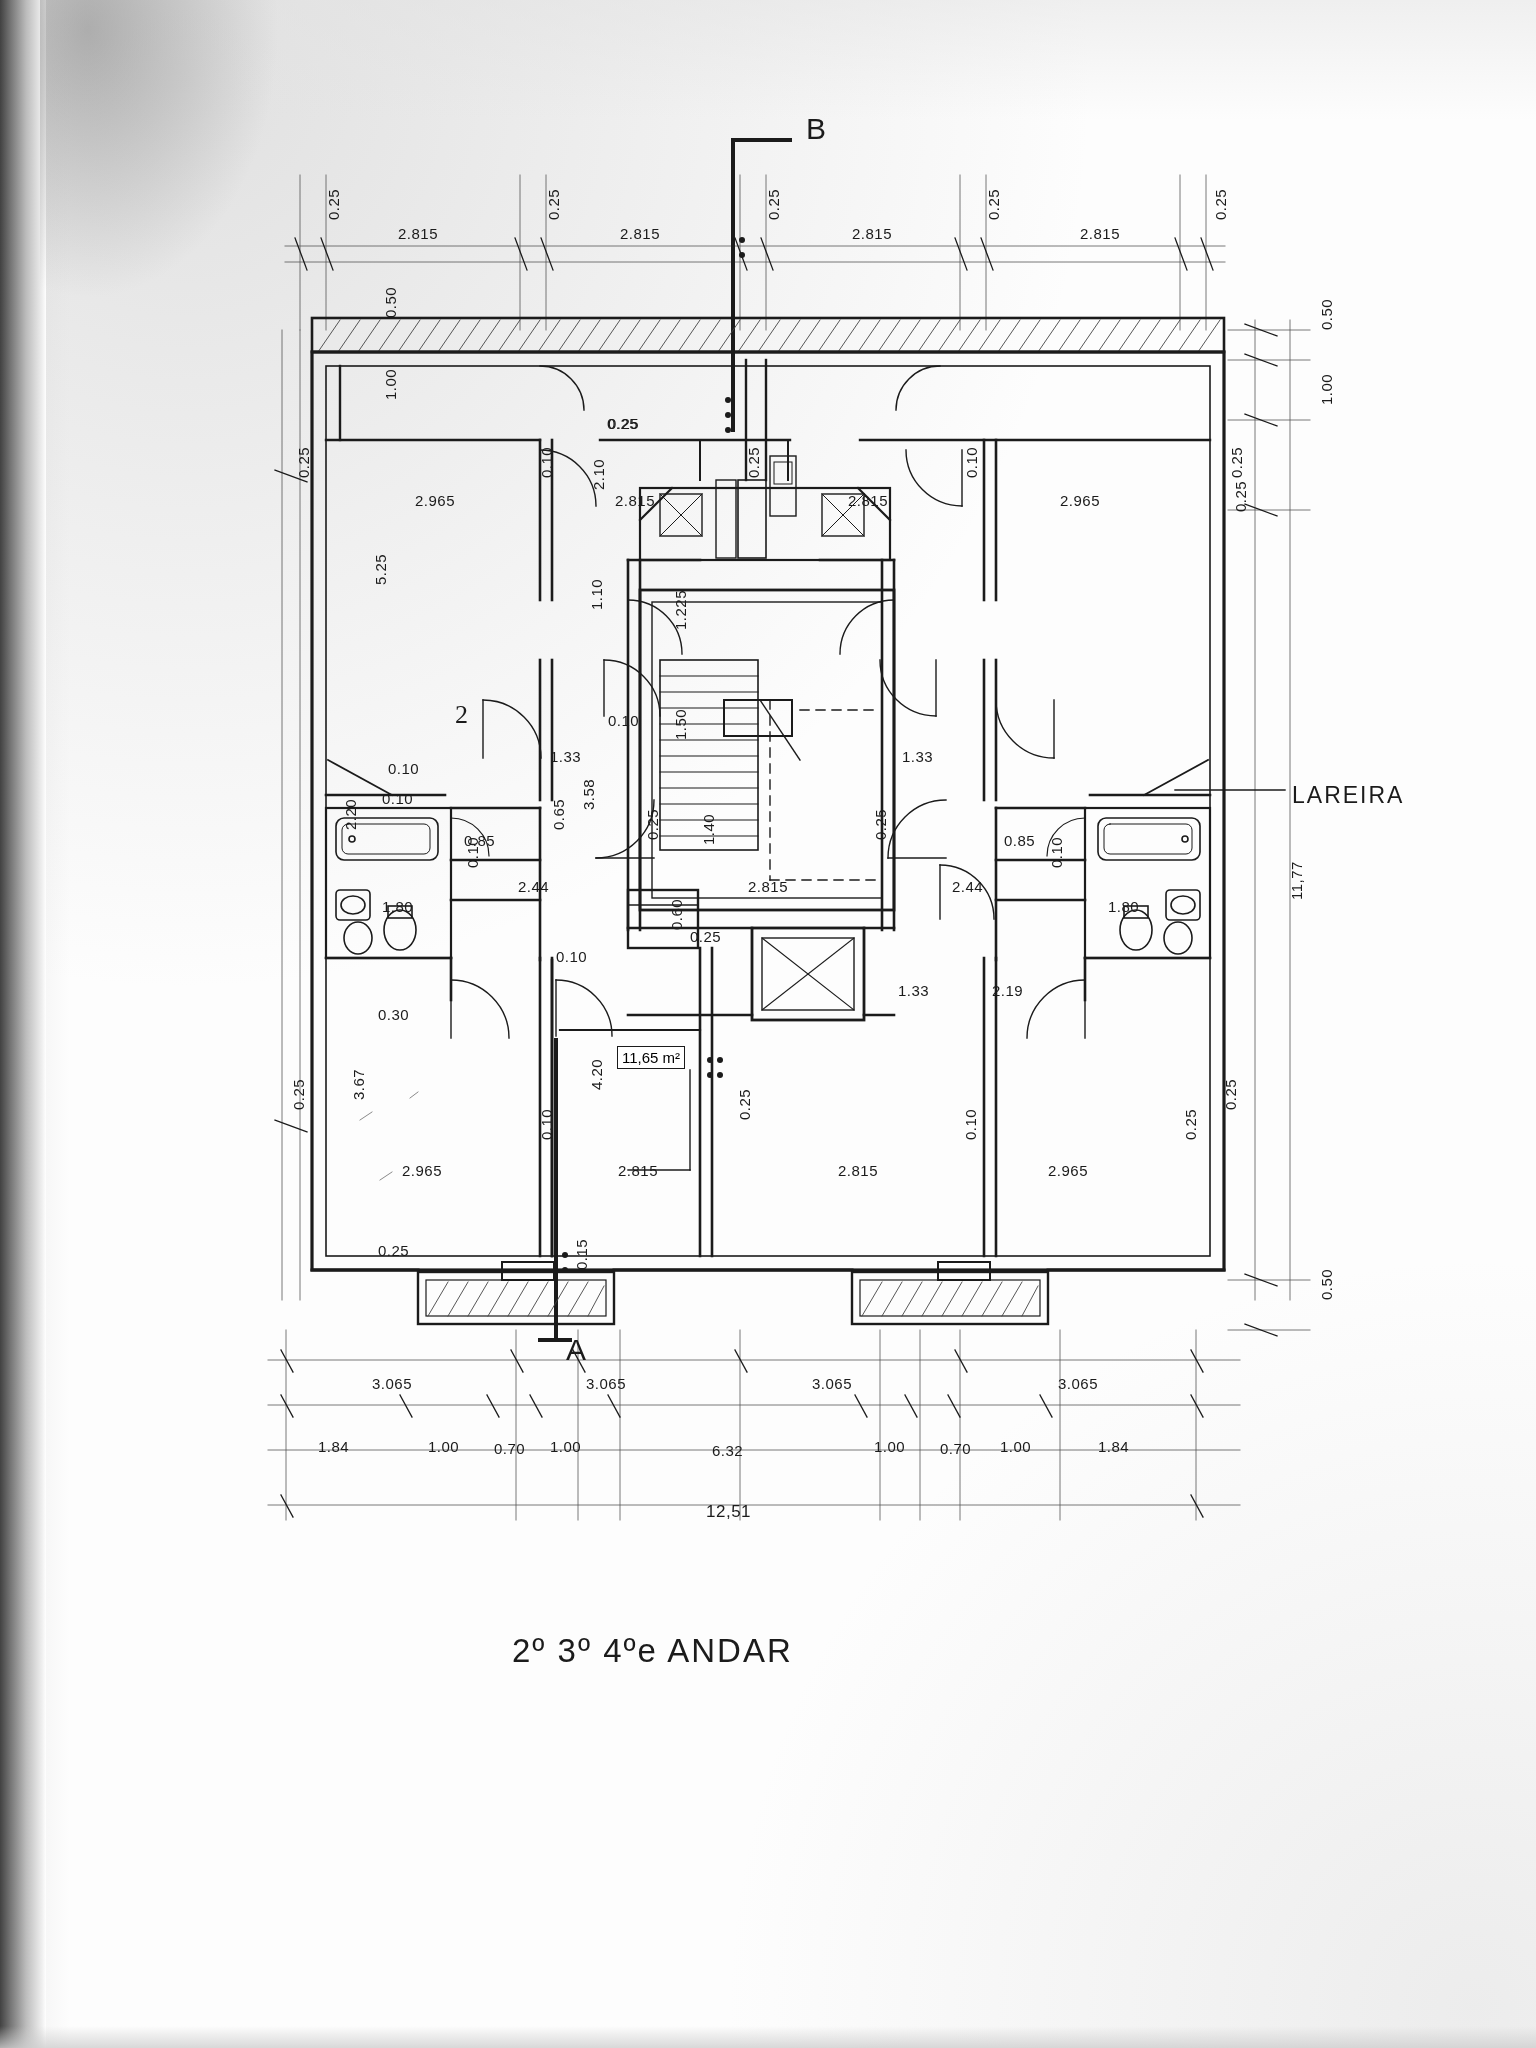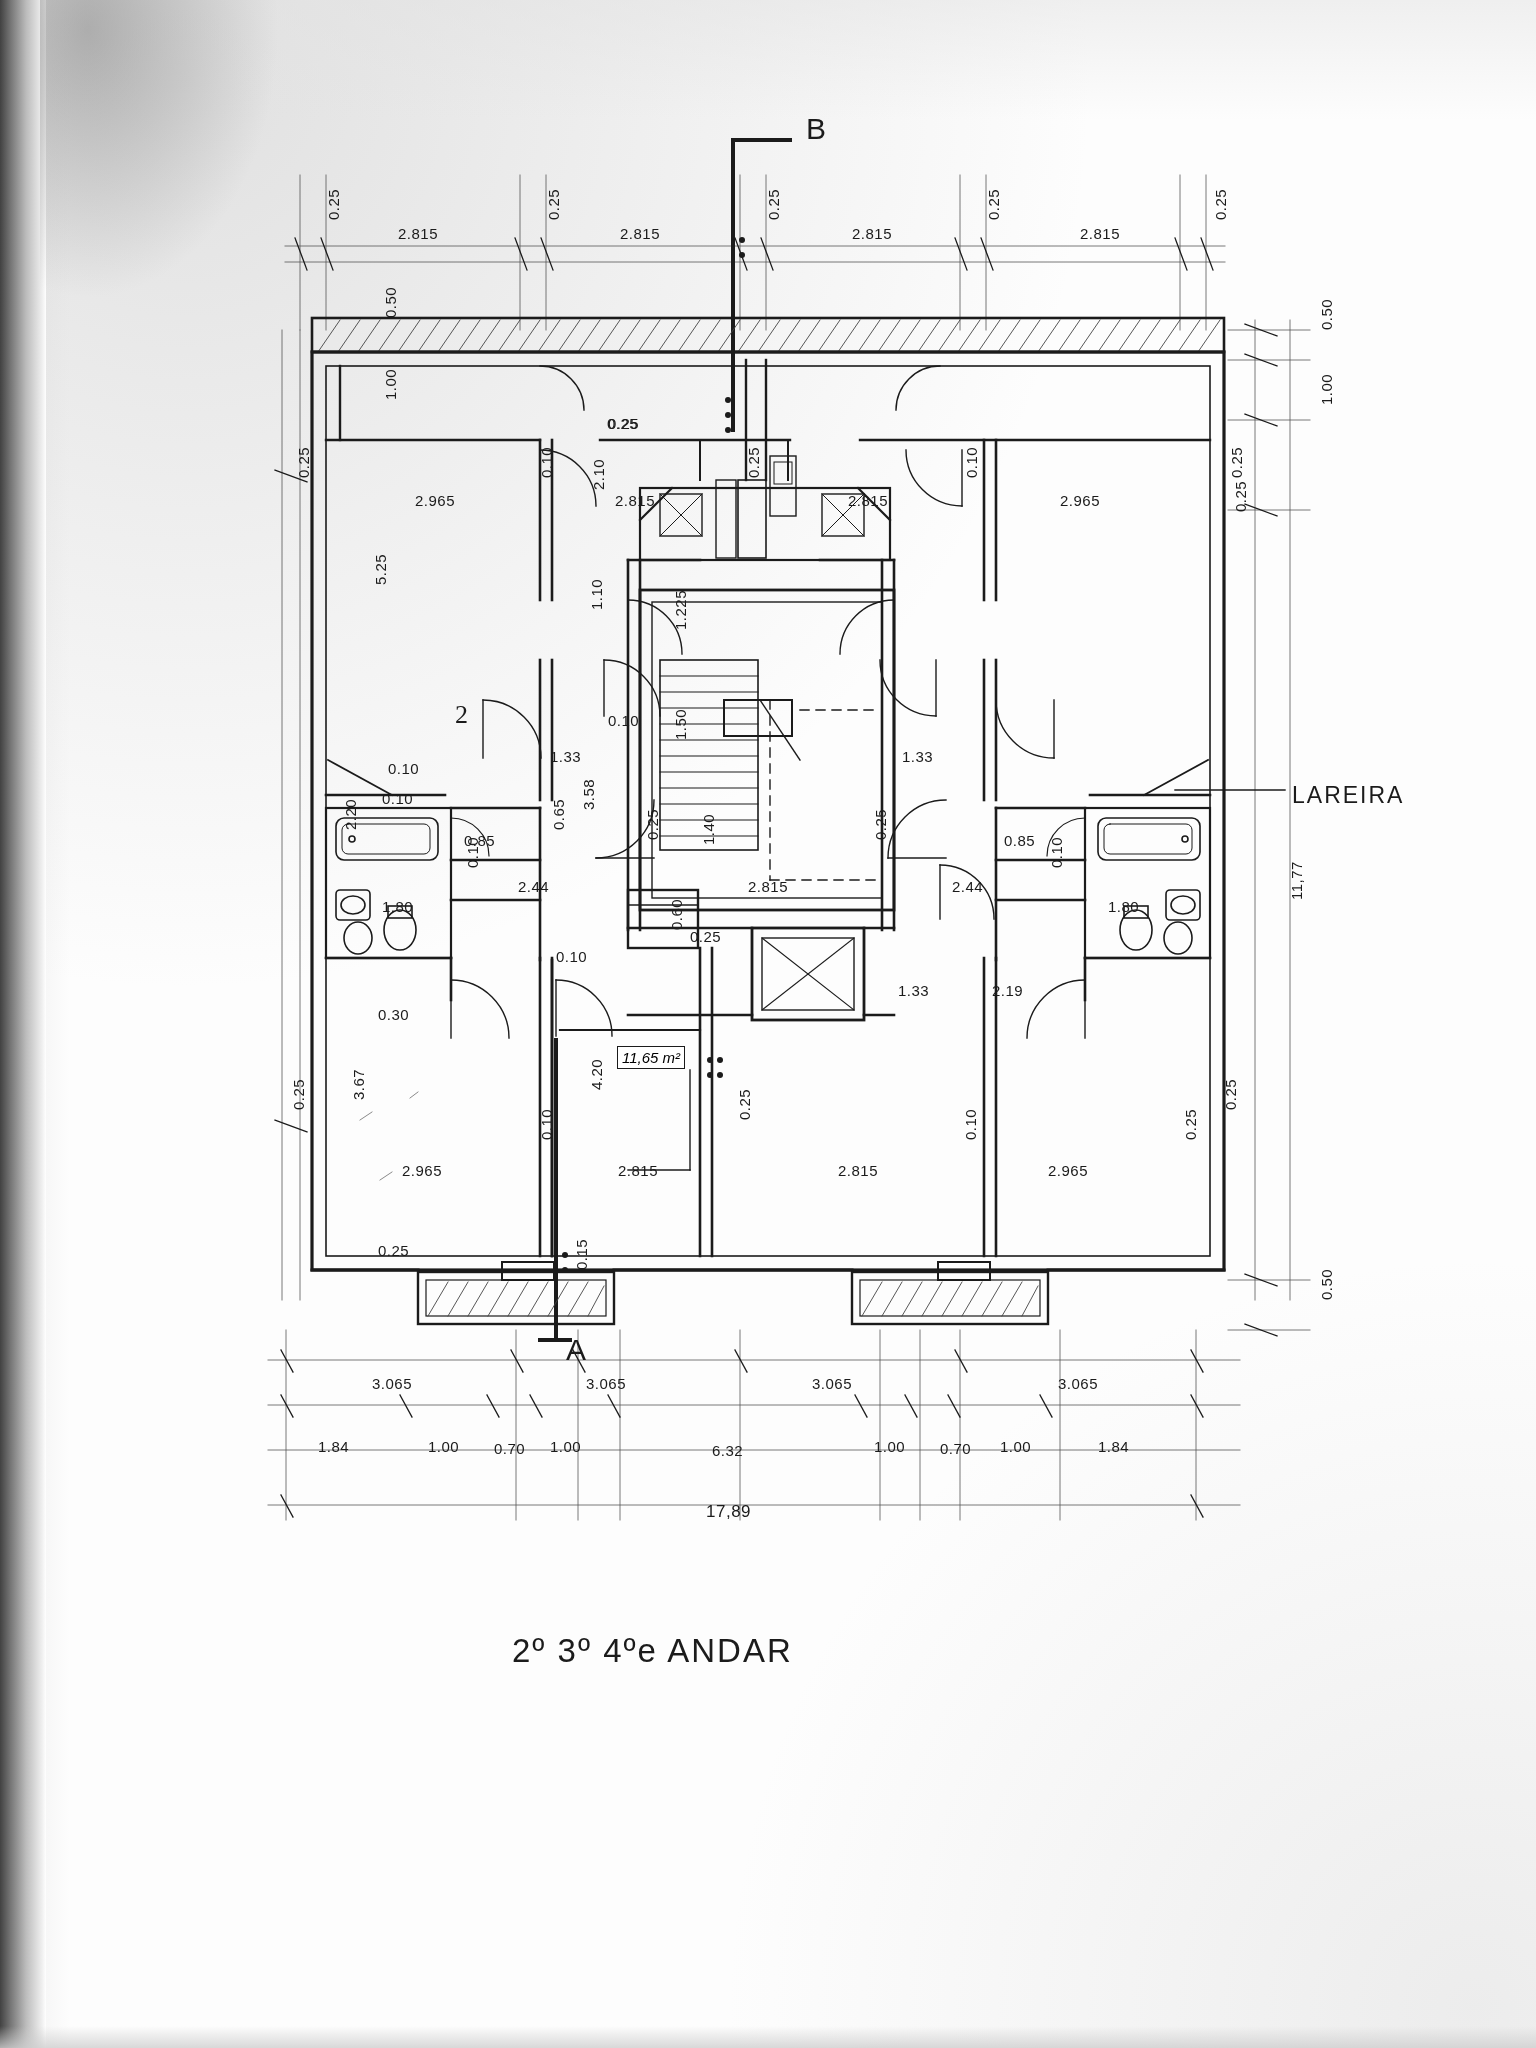--- a/index.html
+++ b/index.html
@@ -606,33 +606,33 @@
   <div class="txt dim" style="left:898px; top:982px;">1.33</div>
   <div class="txt dim" style="left:992px; top:982px;">2.19</div>
   <div class="txt dim-v" style="left:1182px; top:1140px;">0.25</div>
   <div class="txt dim" style="left:838px; top:1162px;">2.815</div>
   <div class="txt dim-v" style="left:962px; top:1140px;">0.10</div>
   <div class="txt dim" style="left:1048px; top:1162px;">2.965</div>
   <div class="txt dim-v" style="left:1222px; top:1110px;">0.25</div>
 
   <div class="txt mark" style="left:455px; top:700px;">2</div>
 
-  <div class="area-box" style="left:617px; top:1046px;font-style:italic;">11,65 m²</div>
+  <div class="area-box" style="left:617px; top:1046px;">11,65 m²</div>
 
   <div class="txt dim" style="left:372px; top:1375px;">3.065</div>
   <div class="txt dim" style="left:586px; top:1375px;">3.065</div>
   <div class="txt dim" style="left:812px; top:1375px;">3.065</div>
   <div class="txt dim" style="left:1058px; top:1375px;">3.065</div>
 
   <div class="txt dim" style="left:318px; top:1438px;">1.84</div>
   <div class="txt dim" style="left:428px; top:1438px;">1.00</div>
   <div class="txt dim" style="left:494px; top:1440px;">0.70</div>
   <div class="txt dim" style="left:550px; top:1438px;">1.00</div>
   <div class="txt dim" style="left:712px; top:1442px;">6.32</div>
   <div class="txt dim" style="left:874px; top:1438px;">1.00</div>
   <div class="txt dim" style="left:940px; top:1440px;">0.70</div>
   <div class="txt dim" style="left:1000px; top:1438px;">1.00</div>
   <div class="txt dim" style="left:1098px; top:1438px;">1.84</div>
 
-  <div class="txt dim" style="left:706px; top:1502px; font-size:17px;">17,89</div>
+  <div class="txt dim" style="left:706px; top:1502px; font-size:17px;">12,51</div>
 
   <div class="txt" style="left:512px; top:1632px; font-size:33px; letter-spacing:2px;">2º 3º 4ºe ANDAR</div>
 </div>
 
 </body></html>

